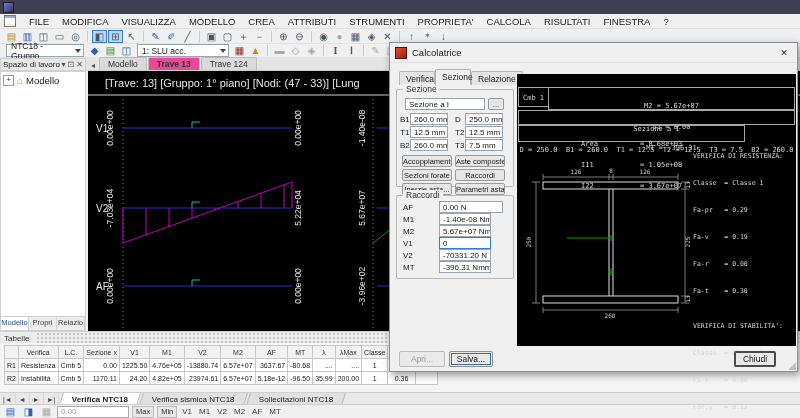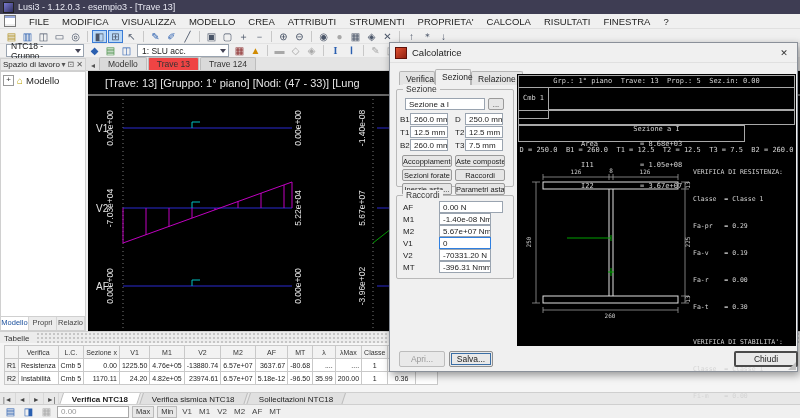--- a/index.html
+++ b/index.html
@@ -40,21 +40,21 @@
   .exp{width:9px;height:9px;border:1px solid #999;font-size:8px;line-height:7px;text-align:center;color:#333;background:#fff;}
   .house{color:#b8a000;font-size:10px;}
   .wstabs{position:absolute;left:0;bottom:0;width:100%;height:13px;display:flex;background:#ececec;border-top:1px solid #d0d0d0;}
   .wstab{flex:1;font-size:7.5px;text-align:center;line-height:12px;color:#444;border-right:1px solid #d5d5d5;white-space:nowrap;overflow:hidden;}
   .wstab.on{background:#fff;color:#1a4f9c;}
   .tabstrip{left:86px;top:58px;width:714px;height:13px;background:#e4e4e4;border-bottom:1px solid #cfcfcf;
             display:flex;align-items:flex-end;gap:1px;padding-left:2px;box-sizing:border-box;}
   .navbtn{font-size:8px;color:#555;padding:0 3px;}
   .dtab{font-size:8.5px;padding:1px 8px;background:#dadada;border:1px solid #bdbdbd;border-bottom:none;
         border-radius:2px 2px 0 0;color:#333;white-space:nowrap;}
-  .dtab.on{background:#ef4444;font-weight:normal;}
+  .dtab.on{background:#ec4899;font-weight:bold;}
   
   .canvas{left:88px;top:71px;width:712px;height:260px;background:#000;}
   .canvas svg{position:absolute;left:0;top:0;}
   .axis{stroke:#2a2ad0;stroke-width:1;}
   .shear{stroke:#c000c0;stroke-width:1;fill:none;}
   .moment{stroke:#00a000;stroke-width:1;}
   .marker{stroke:#00c0c0;stroke-width:1;fill:none;}
   .ctext{fill:#e4e4e4;font-family:"Liberation Sans",sans-serif;}
   
   .tablebar{left:0;top:331px;width:800px;height:12px;background:#ececec;border-top:1px solid #cfcfcf;
@@ -108,31 +108,30 @@
   .fbtn.focus{outline:1px solid #3a6ea5;outline-offset:-3px;}
   .fbtn.default{border:2px solid #4a4a4a;line-height:13px;}
   .grip{position:absolute;right:1px;bottom:1px;width:0;height:0;
         border-left:8px solid transparent;border-bottom:8px solid #c0c0c0;}
   
   .rpt{position:absolute;left:127px;top:31px;width:279px;height:272px;background:#000;
        font-family:"DejaVu Sans Mono",monospace;color:#d4d4d4;font-size:7px;line-height:7px;}
   .rbox{position:absolute;border:1px solid #a8a8a8;box-sizing:border-box;white-space:pre;}
   .rpt .c{text-align:center;}
   .verif{position:absolute;left:176px;top:60px;width:102px;font-size:6.5px;line-height:9px;white-space:pre;}
-  .verif .ttl{margin-top:16px;}
+  .verif .ttl{margin-top:0;}
   .verif .gap{margin-top:8px;}
 </style>
 </head>
 <body>
 
 <div class="screen">
 
   <div class="abs titlebar">
     <span class="appico"></span>
-    <span>Lusi3 - 1.12.0.3 - esempio3 - [Trave 13]</span>
   </div>
 
   <div class="abs menubar">
     <span class="docico"></span>
     <span class="mi">FILE</span>
     <span class="mi">MODIFICA</span>
     <span class="mi">VISUALIZZA</span>
     <span class="mi">MODELLO</span>
     <span class="mi">CREA</span>
     <span class="mi">ATTRIBUTI</span>
@@ -434,23 +433,27 @@
       <span class="fld" style="left:42px;top:29px;width:52px">5.67e+07 Nmm</span>
       <span class="flbl" style="left:6px;top:43px">V1</span>
       <span class="fld focus" style="left:42px;top:41px;width:52px">0</span>
       <span class="flbl" style="left:6px;top:55px">V2</span>
       <span class="fld" style="left:42px;top:53px;width:52px">-70331.20 N</span>
       <span class="flbl" style="left:6px;top:67px">MT</span>
       <span class="fld" style="left:42px;top:65px;width:52px">-396.31 Nmm</span>
     </div>
 
     <div class="rpt">
-      <div class="rbox c" style="left:1px;top:1px;width:277px;height:13px;line-height:11px">Grp.: 1° piano  Trave: 13  Prop.: 5  Sez.in: 0.00</div>
-      <div class="rbox c" style="left:1px;top:13px;width:31px;height:32px;line-height:21px">Cmb 1</div>
+      <div class="rbox c" style="left:1px;top:13px;width:31px;height:20px;line-height:21px">Cmb 1</div>
       <div class="rbox" style="left:31px;top:13px;width:247px;height:23px;display:flex">
+        <div class="c" style="flex:1;padding-top:1px">
+          <div>M2 = 5.67e+07</div>
+          <div>V1 = 0.00</div>
+          <div>MT = -396.31</div>
+        </div>
       </div>
       <div class="rbox c" style="left:1px;top:36px;width:277px;height:15px;padding-top:1px">
         <div>Sezione a I</div>
         <div>D = 250.0  B1 = 260.0  T1 = 12.5  T2 = 12.5  T3 = 7.5  B2 = 260.0</div>
       </div>
       <div class="rbox" style="left:1px;top:51px;width:227px;height:17px;padding:1px 16px 0 62px">
         <div>Area          = 8.68e+03</div>
         <div>I11           = 1.05e+08</div>
         <div>I22           = 3.67e+07</div>
       </div>
@@ -508,17 +511,17 @@
         <div class="gap">VERIFICA DI STABILITA':</div>
         <div>Classe  = Classe 1</div>
         <div>Fi-m    = 0.00</div>
         <div>For,y   = 0.12</div>
         
       </div>
     </div>
 
     <span class="fbtn disabled" style="left:9px;top:308px;width:46px">Apri...</span>
     <span class="fbtn focus" style="left:59px;top:308px;width:44px">Salva...</span>
-    <span class="fbtn default" style="left:344px;top:308px;width:64px">Chiudi</span>
+    <span class="fbtn default" style="left:344px;top:308px;width:42px">Chiudi</span>
     <span class="grip"></span>
   </div>
 
 </div>
 
 </body></html>

